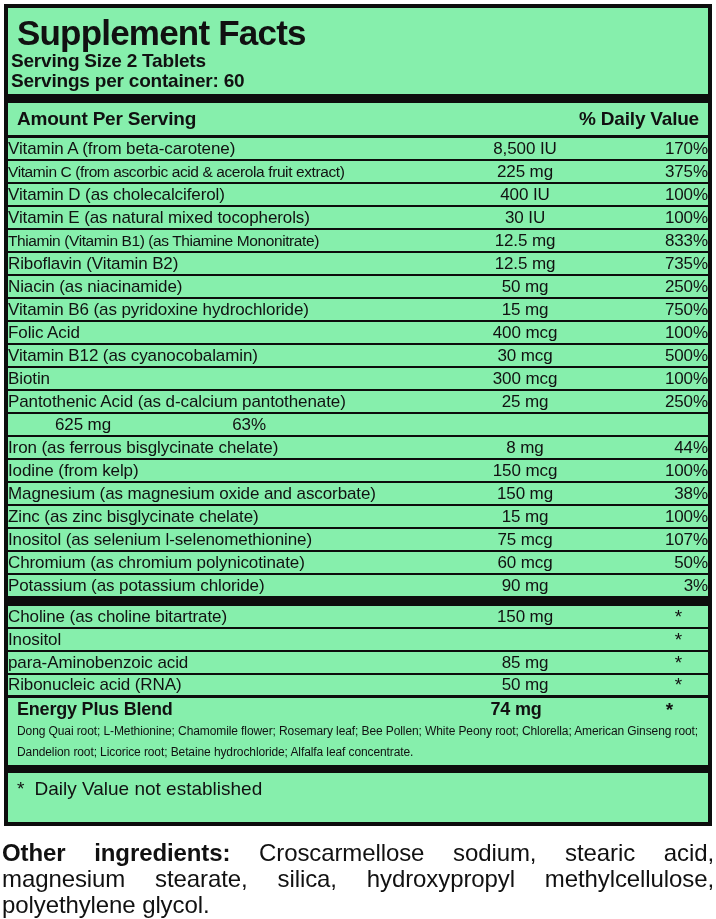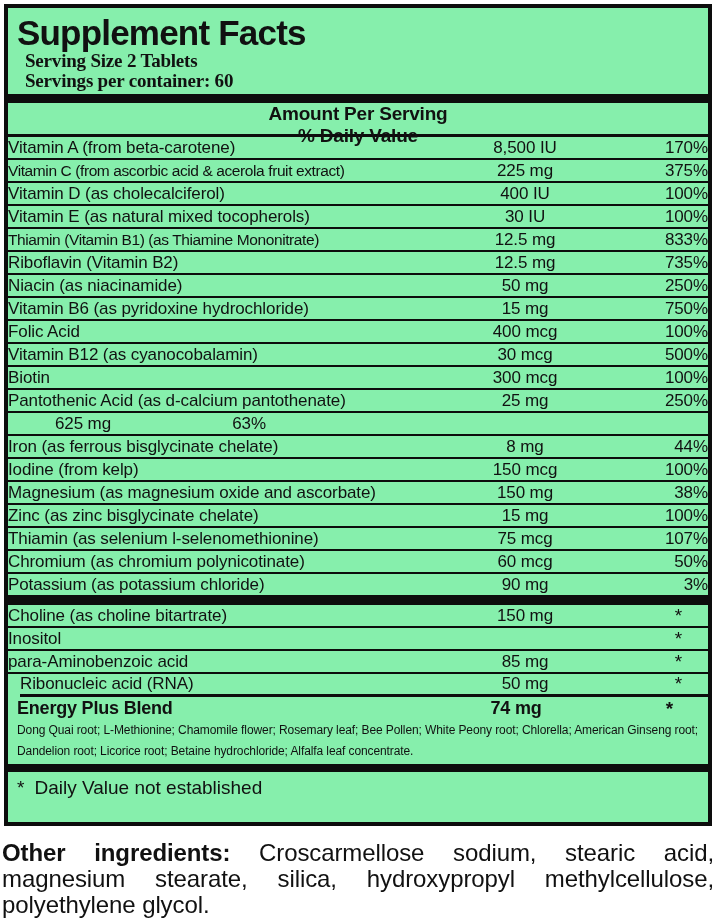--- a/index.html
+++ b/index.html
@@ -16,45 +16,44 @@
     border:4px solid #0d0d0d;
     background:#86efac;
     overflow:hidden;
   }
   .title {
     margin:7px 9px 0 9px;
     font-size:35px; font-weight:700; letter-spacing:-0.8px;
     line-height:36px;
   }
   .serving-line {
-    margin:0 17px; font-size:19px; font-weight:700;
-    line-height:20px; letter-spacing:-0.2px;font-family:Liberation Serif, serif;
+    margin:0 3px; font-size:19px; font-weight:700;
+    line-height:20px; letter-spacing:-0.2px;
   }
   .bar { background:#0d0d0d; width:100%; }
   .bar.thick { height:9px; }
   .bar.mid-thick { height:8px; }
   .colhead {
     display:flex; justify-content:space-between; align-items:center;
-    padding:0 9px; height:34px;
+    padding:16px 9px; height:34px;
     font-size:19px; font-weight:700; letter-spacing:-0.2px;
     border-bottom:3px solid #0d0d0d;
-    flex-direction:column;
   }
   .row {
     display:flex; align-items:center;
     height:23px; padding:0 0;
     font-size:17px; letter-spacing:-0.1px;
     border-bottom:2px solid #0d0d0d;
   }
   .row .name { flex:1 1 auto; white-space:nowrap; overflow:hidden; }
   .row .amt  { flex:0 0 150px; text-align:center; white-space:nowrap; }
   .row .dv   { flex:0 0 108px; text-align:right; white-space:nowrap; }
   .row .dv.star { padding-right:26px; font-size:19px; }
   .row .name.squeeze { font-size:15.5px; letter-spacing:-0.4px; }
-  .row.last-thin { border-bottom-width:3px;margin-left:12px; }
+  .row.last-thin { border-bottom-width:3px; }
   .blend-row {
     display:flex; align-items:center;
     height:23px; padding:0 9px;
     font-size:18px; font-weight:700; letter-spacing:-0.2px;
   }
   .blend-row .name { flex:1 1 auto; }
   .blend-row .amt  { flex:0 0 150px; text-align:center; }
   .blend-row .dv   { flex:0 0 108px; text-align:right; padding-right:26px; font-size:19px; }
   .blend-text {
     padding:0 9px 3px 9px;
@@ -188,21 +187,21 @@
     <span class="dv">38%</span>
   </div>
 
   <div class="row">
     <span class="name">Zinc (as zinc bisglycinate chelate)</span>
     <span class="amt">15 mg</span>
     <span class="dv">100%</span>
   </div>
 
   <div class="row">
-    <span class="name">Thiamin (as selenium l-selenomethionine)</span>
+    <span class="name">Inositol (as selenium l-selenomethionine)</span>
     <span class="amt">75 mcg</span>
     <span class="dv">107%</span>
   </div>
 
   <div class="row">
     <span class="name">Chromium (as chromium polynicotinate)</span>
     <span class="amt">60 mcg</span>
     <span class="dv">50%</span>
   </div>
 

